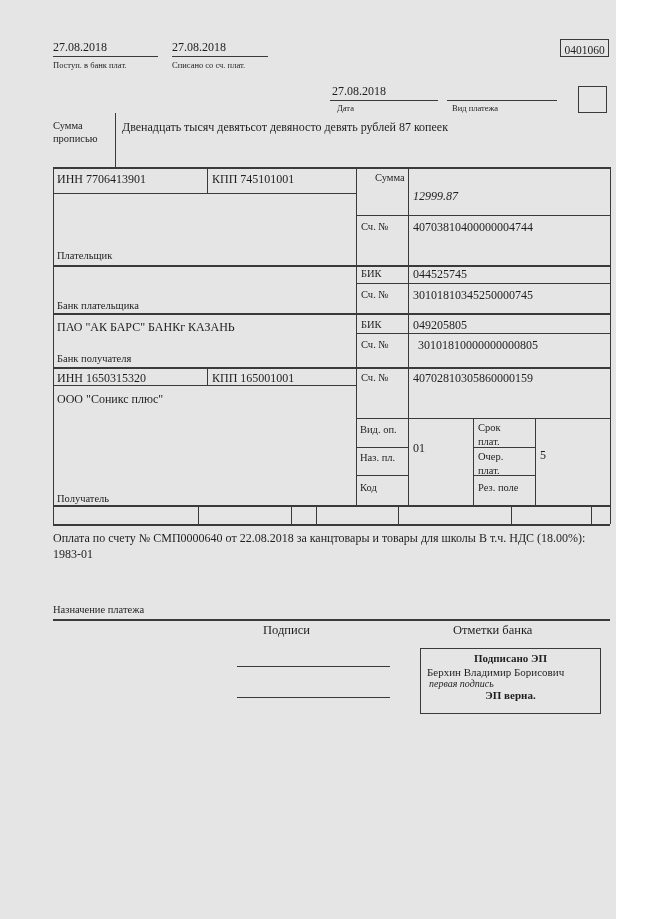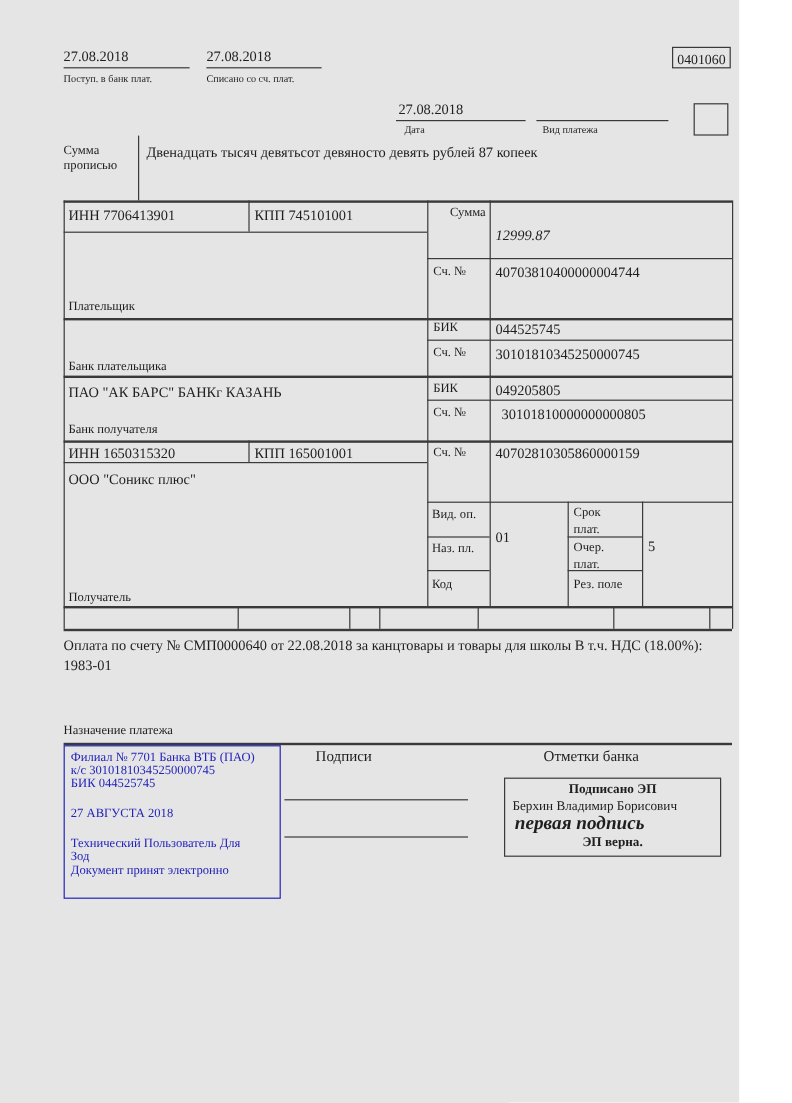--- a/index.html
+++ b/index.html
@@ -118,36 +118,27 @@
   <div class="t s" style="left:360px;top:452px;">Наз. пл.</div>
   <div class="t s wrap" style="left:478px;top:450px;width:42px;line-height:1.3;">Очер. плат.</div>
   <div class="t" style="left:540px;top:448px;">5</div>
   <div class="t s" style="left:360px;top:482px;">Код</div>
   <div class="t s" style="left:478px;top:482px;text-align:right;">Рез. поле</div>
 
   <div class="t wrap" style="left:53px;top:530px;width:558px;line-height:1.35;">Оплата по счету № СМП0000640 от 22.08.2018 за канцтовары и товары для школы В т.ч. НДС (18.00%): 1983-01</div>
   <div class="t s" style="left:53px;top:604px;">Назначение платежа</div>
   <div class="hl hl2" style="left:53px;top:619px;width:557px;"></div>
 
-  <div class="box" style="left:53px;top:621px;width:181px;height:128px;border:1.6px solid #2323bb;padding:4px 5px;">
-    <div class="t s blue" style="position:static;">Филиал № 7701 Банка ВТБ (ПАО)</div>
-    <div class="t s blue" style="position:static;">к/с 30101810345250000745</div>
-    <div class="t s blue" style="position:static;">БИК 044525745</div>
-    <div class="t s blue" style="position:static;margin-top:14px;">27 АВГУСТА 2018</div>
-    <div class="t s blue" style="position:static;margin-top:14px;">Технический Пользователь Для</div>
-    <div class="t s blue" style="position:static;">Зод</div>
-    <div class="t s blue" style="position:static;">Документ принят электронно</div>
-  </div>
 
   <div class="t" style="left:263px;top:623px;font-size:12.5px;">Подписи</div>
   <div class="hl thin" style="left:237px;top:666px;width:153px;"></div>
   <div class="hl thin" style="left:237px;top:697px;width:153px;"></div>
 
   <div class="t" style="left:453px;top:623px;font-size:12.5px;">Отметки банка</div>
 
   <div class="box" style="left:420px;top:648px;width:181px;height:66px;border:1.4px solid #3a3a3a;padding:3px 6px;">
     <div class="t b" style="position:static;font-size:11px;text-align:center;white-space:normal;">Подписано ЭП</div>
     <div class="t" style="position:static;font-size:11px;margin-top:2px;">Берхин Владимир Борисович</div>
-    <div class="t i" style="position:static;font-size:16px;margin-left:2px;font-weight:bold;">первая подпись</div>
+    <div class="t i" style="position:static;font-size:10px;margin-left:2px;">первая подпись</div>
     <div class="t b" style="position:static;font-size:11px;text-align:center;white-space:normal;">ЭП верна.</div>
   </div>
 
 </div>
 
 </body></html>

